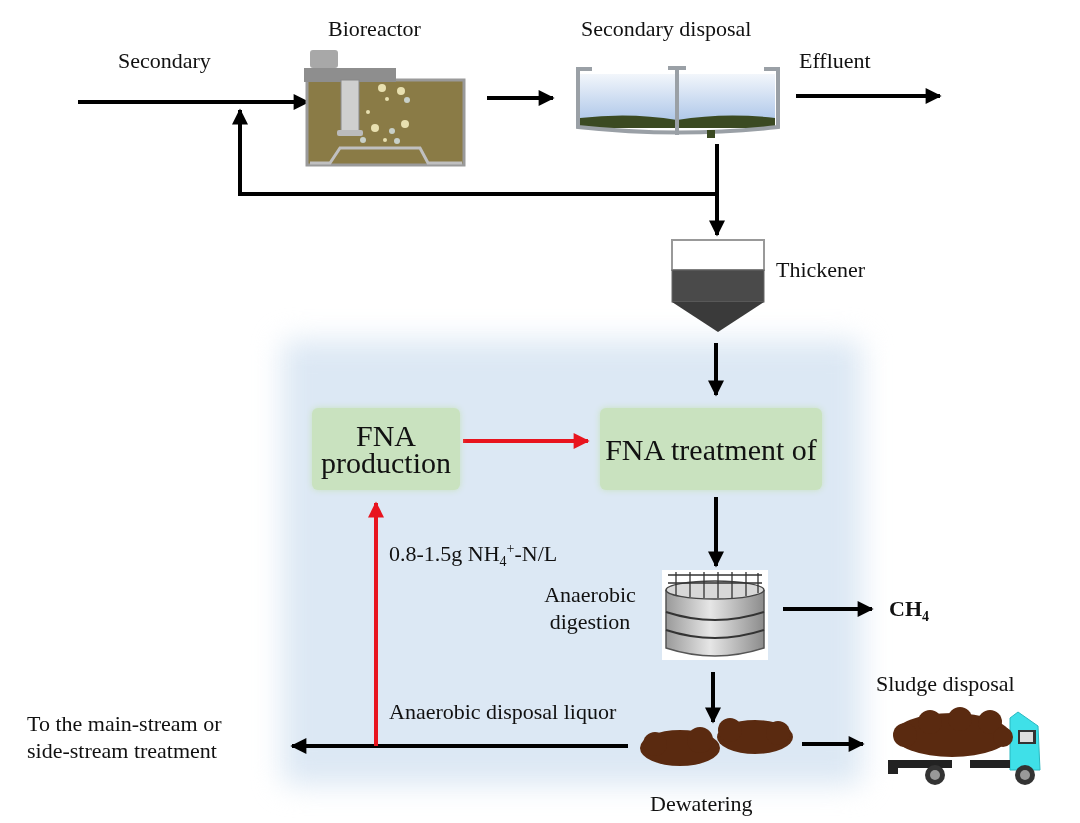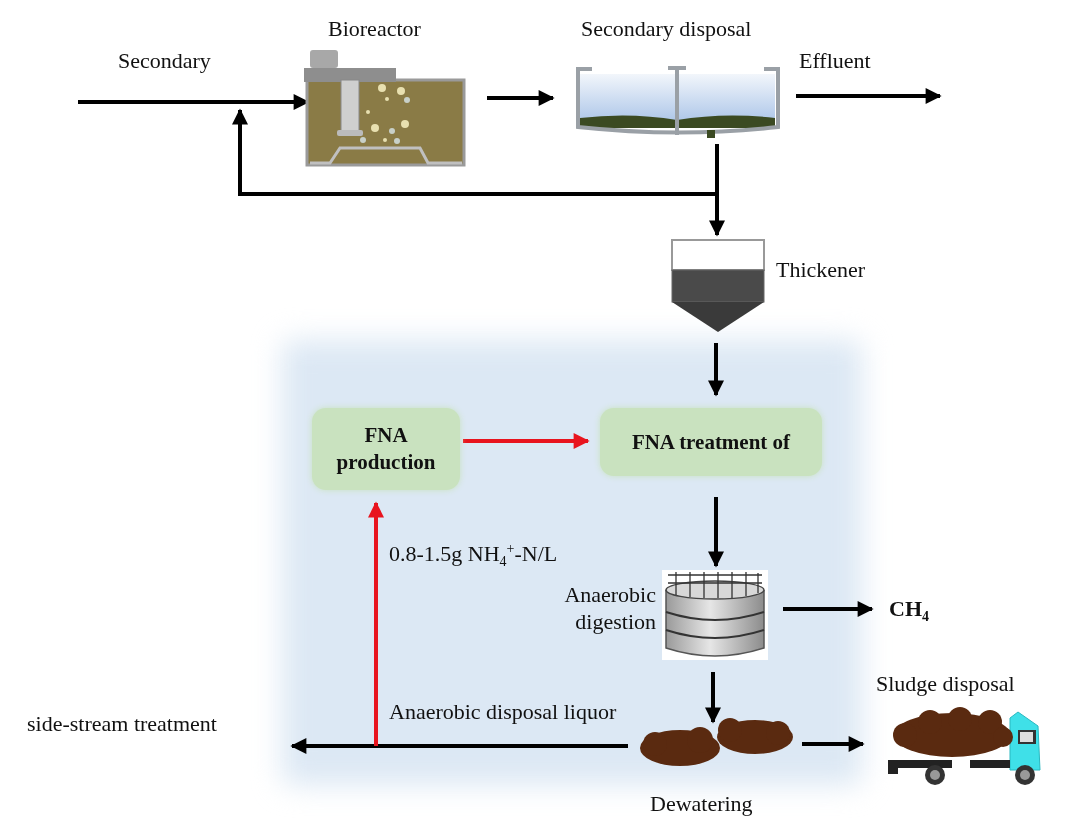--- a/index.html
+++ b/index.html
@@ -1,24 +1,24 @@
 <!DOCTYPE html>
 <html><head>
 <meta charset="utf-8">
 <style>
   html, body { margin: 0; padding: 0; background: #ffffff; }
   body { width: 1080px; height: 823px; position: relative; overflow: hidden;
          font-family: "Liberation Serif", "DejaVu Serif", serif; color: #111; }
   .panel { position: absolute; left: 282px; top: 340px; width: 580px; height: 445px;
            background: #dce8f4; filter: blur(14px); border-radius: 10px; }
   .lbl { position: absolute; font-size: 22px; line-height: 27px; white-space: nowrap; }
-  .ctr { text-align: right; }
-  .box { position: absolute; background: #c9e2bf; border-radius: 14px; box-shadow: 0 0 6px #c9e2bf;
+  .ctr { text-align: center; }
+  .box { position: absolute; background: #c9e2bf; border-radius: 6px; box-shadow: 0 0 6px #c9e2bf;
          display: flex; align-items: center; justify-content: center; text-align: center;
-         font-size: 21px; line-height: 27px; font-weight: bold; }
+         font-size: 30px; line-height: 27px; }
   svg.layer { position: absolute; left: 0; top: 0; }
   .ch4 { font-weight: bold; }
   sub, sup { font-size: 14px; line-height: 0; }
 </style>
 </head>
 <body>
 
 <div class="panel"></div>
 
 <svg class="layer" width="1080" height="823">
@@ -150,33 +150,34 @@
 <div class="lbl" style="left:581px; top:15px;">Secondary disposal</div>
 <div class="lbl" style="left:775px; top:47px;margin-left:24px;">Effluent</div>
 <div class="lbl" style="left:776px; top:256px;">Thickener</div>
 
 <div class="box" style="left:312px; top:408px; width:148px; height:82px;">
   <div>
     <div>FNA</div>
     <div>production</div>
   </div>
 </div>
-<div class="box" style="left:600px; top:408px; width:222px; height:68px;">
+<div class="box" style="left:600px; top:408px; width:222px; height:82px;">
   <div>
     <div>FNA treatment of</div>
   </div>
 </div>
 
 <div class="lbl" style="left:389px; top:540px;"><span>0.8-1.5g NH</span><sub>4</sub><sup>+</sup><span>-N/L</span></div>
 
 <div class="lbl ctr" style="left:524px; top:581px; width:132px;">
   <div>Anaerobic</div>
   <div>digestion</div>
 </div>
 
 <div class="lbl ch4" style="left:889px; top:595px;"><span>CH</span><sub>4</sub></div>
 
 <div class="lbl" style="left:389px; top:698px;">Anaerobic disposal liquor</div>
 <div class="lbl" style="left:650px; top:790px;">Dewatering</div>
 <div class="lbl" style="left:876px; top:670px;">Sludge disposal</div>
 <div class="lbl" style="left:27px; top:710px;">
+  <div>To the main-stream or</div>
   <div>side-stream treatment</div>
 </div>
 
 </body></html>

